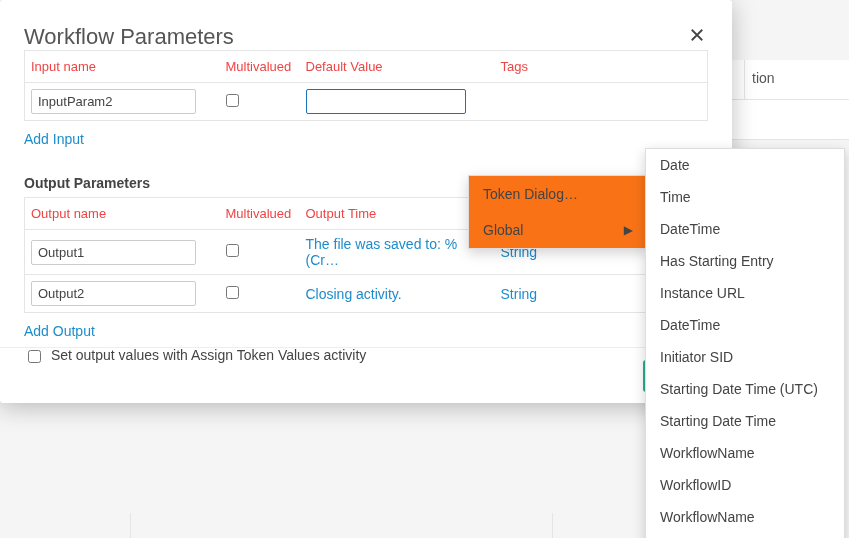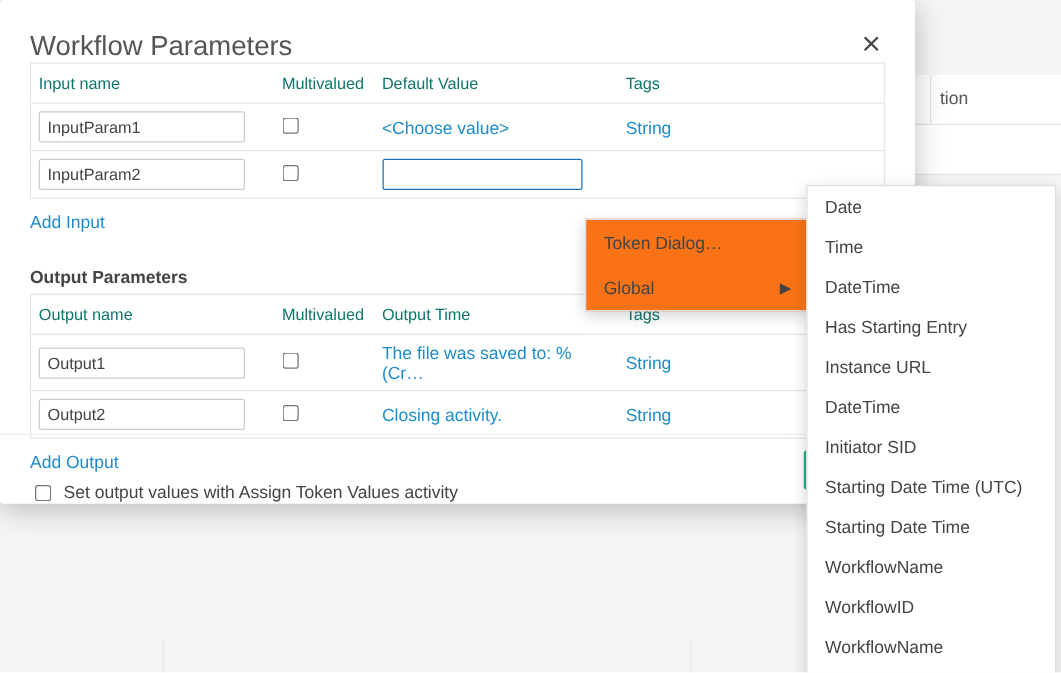--- a/index.html
+++ b/index.html
@@ -16,21 +16,21 @@
     background:#fff; box-shadow:0 4px 24px rgba(0,0,0,0.25);
     border-radius:3px; padding:24px 24px 16px 24px;
   }
   .dialog-title { font-size:22px; color:#555; }
   .close-x { position:absolute; top:26px; right:26px; cursor:pointer; color:#444; }
   .close-x svg { width:18px; height:18px; display:block; }
 
   .section-title { font-weight:600; font-size:14px; color:#444; margin-top:28px; margin-bottom:6px; }
   .param-table { width:100%; border:1px solid #e5e5e5; border-collapse:collapse; }
   .param-table th, .param-table td { border-top:1px solid #e5e5e5; text-align:left; font-weight:normal; color:#444; padding:6px 6px; vertical-align:middle; }
-  .param-table th { font-size:13px; color:#0f766e; padding:8px 6px;margin-left:20px; }
+  .param-table th { font-size:13px; color:#ef4444; padding:8px 6px;margin-left:20px; }
   .param-table tr:first-child th { border-top:none; }
 
   .col-name { width:195px; }
   .col-mv   { width:80px; text-align:left; }
   .col-val  { width:195px; }
   .col-tags { }
 
   .name-input {
     width:165px; border:1px solid #ccc; border-radius:2px; padding:4px 6px; font-size:13px; color:#444;
   }
@@ -100,26 +100,20 @@
     
     <table class="param-table">
       <tbody>
           <tr>
         <th class="col-name">Input name</th>
         <th class="col-mv">Multivalued</th>
         <th class="col-val">Default Value</th>
         <th class="col-tags">Tags</th>
       </tr>
       <tr>
-        <td><input class="name-input" value="InputParam1" style=""></td>
-        <td class="mv-cell"><input type="checkbox" style=""></td>
-        <td><span class="val-link">&lt;Choose value&gt;</span></td>
-        <td><span class="val-link">String</span></td>
-      </tr>
-      <tr>
         <td><input class="name-input" value="InputParam2" style=""></td>
         <td class="mv-cell"><input type="checkbox" style=""></td>
         <td><input class="val-input" value="" style=""></td>
         <td></td>
       </tr>
     </tbody>
       </table>
     <span class="add-link">Add Input</span>
 
     

